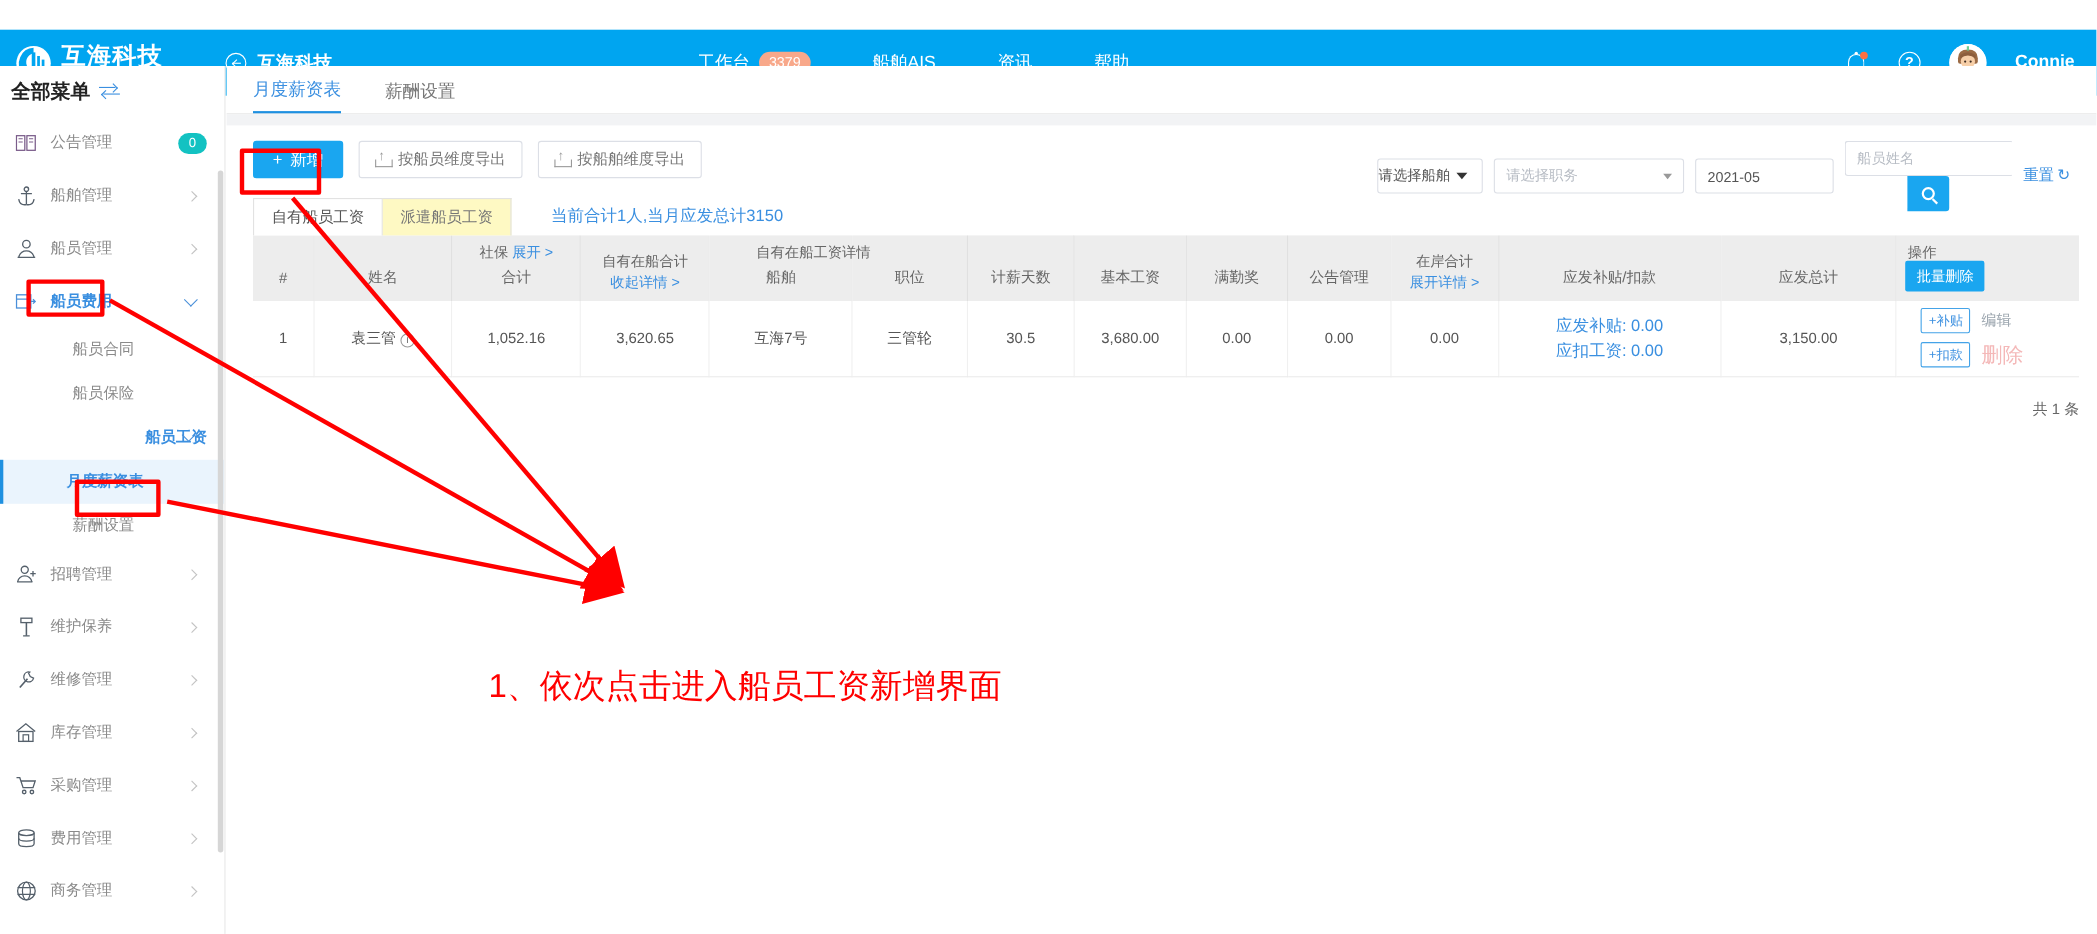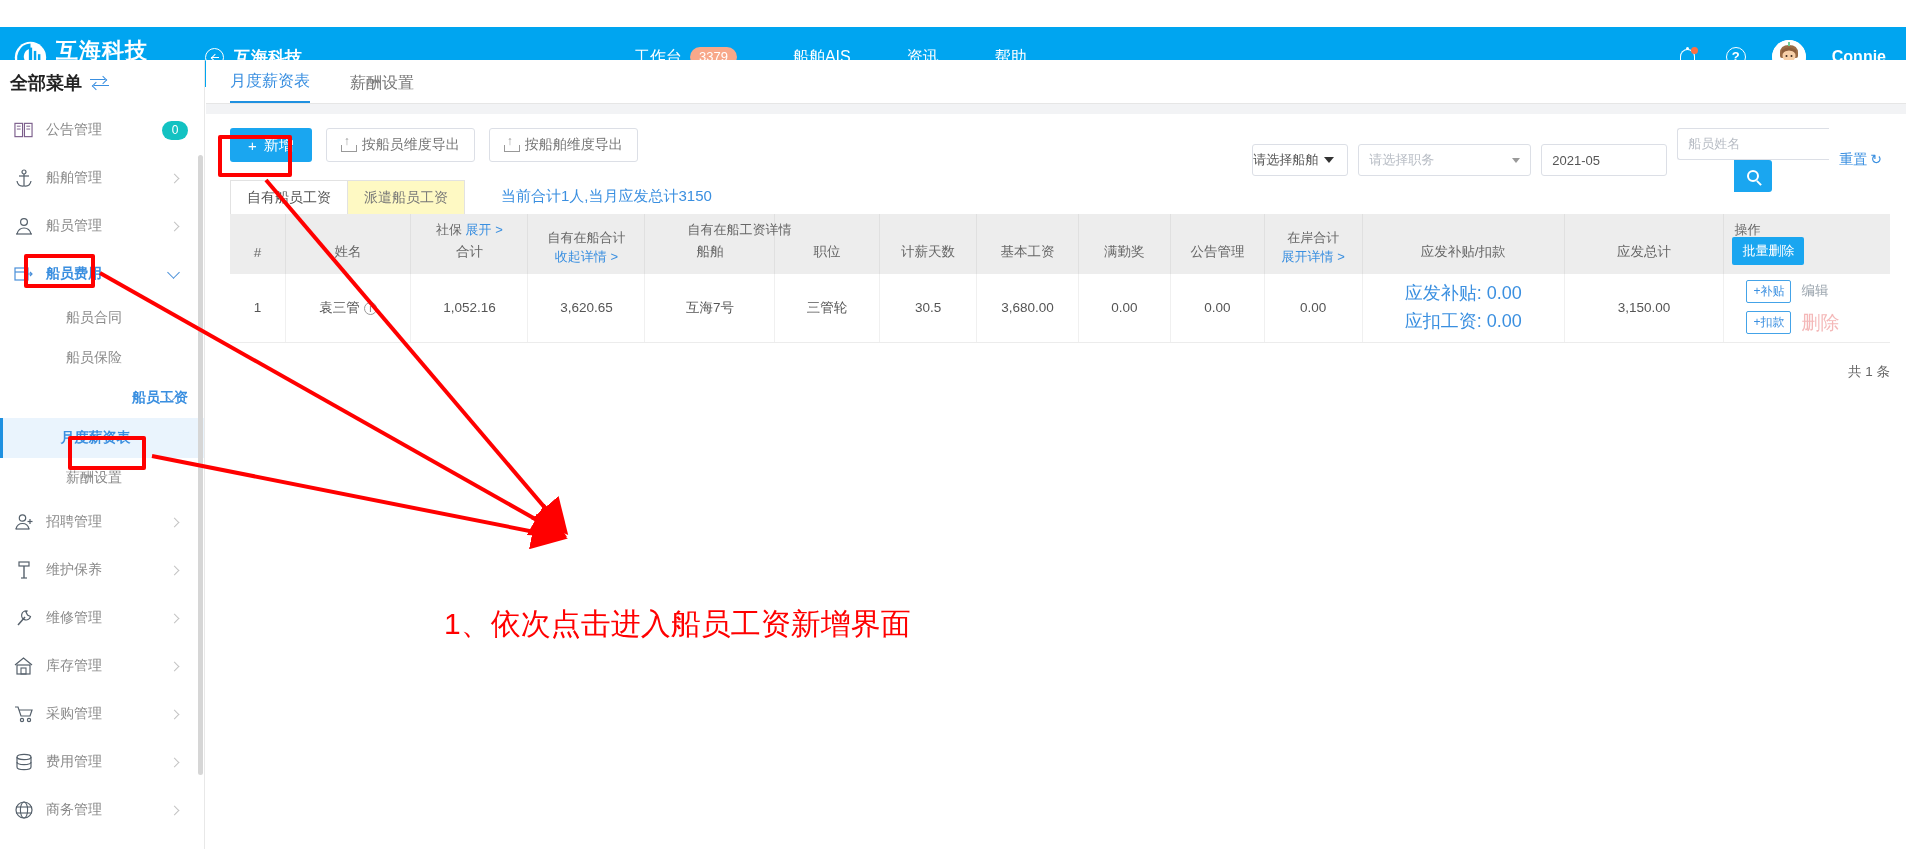--- a/index.html
+++ b/index.html
@@ -171,21 +171,21 @@
   .expand-link { color: #3a8fe0; cursor: pointer; }
   .cell-main { display: block; margin-top: 16px; }
   .cell-stack { display: flex; flex-direction: column; align-items: center; gap: 1px; line-height: 1.35; }
   .cell-stack .top { font-size: 13px; color: #666; }
   .cell-stack .bot { font-size: 13px; color: #3a8fe0; cursor: pointer; }
   .btn-batch { background: #1aa6f0; color: #fff; font-size: 13px; border: none; border-radius: 2px; padding: 5px 10px; cursor: pointer; }
 
   .tbl tbody td { height: 68px; text-align: center; font-size: 13.5px; color: #555; border-bottom: 1px solid #ececec; border-right: 1px solid #f0f0f0; }
   .tbl tbody td.nb { border-right: none; }
   .info-ico { display: inline-block; width: 13px; height: 13px; border: 1px solid #9a9a9a; border-radius: 50%; font-size: 10px; line-height: 12px; color: #777; margin-left: 4px; cursor: pointer; }
-  .sub-kv { color: #3a8fe0; font-size: 18px; line-height: 1.55; }
+  .sub-kv { color: #3a8fe0; font-size: 15px; line-height: 1.55; }
   .act-wrap { display: flex; flex-direction: column; gap: 7px; align-items: flex-start; padding-left: 22px; }
   .act-line { display: flex; align-items: center; gap: 10px; }
   .tag-btn { border: 1px solid #44a3e8; color: #3a8fe0; font-size: 12px; padding: 2px 6px; border-radius: 2px; cursor: pointer; background: #fff; }
   .lk-edit { color: #9aa4ad; font-size: 13.5px; cursor: pointer; }
   .lk-del { color: #f4b8b8; font-size: 19px; cursor: pointer; }
 
   .footer-count { text-align: right; width: 1660px; margin-left: 24px; padding-top: 20px; font-size: 13.5px; color: #666; }
 
   
   .anno { position: absolute; pointer-events: none; }

